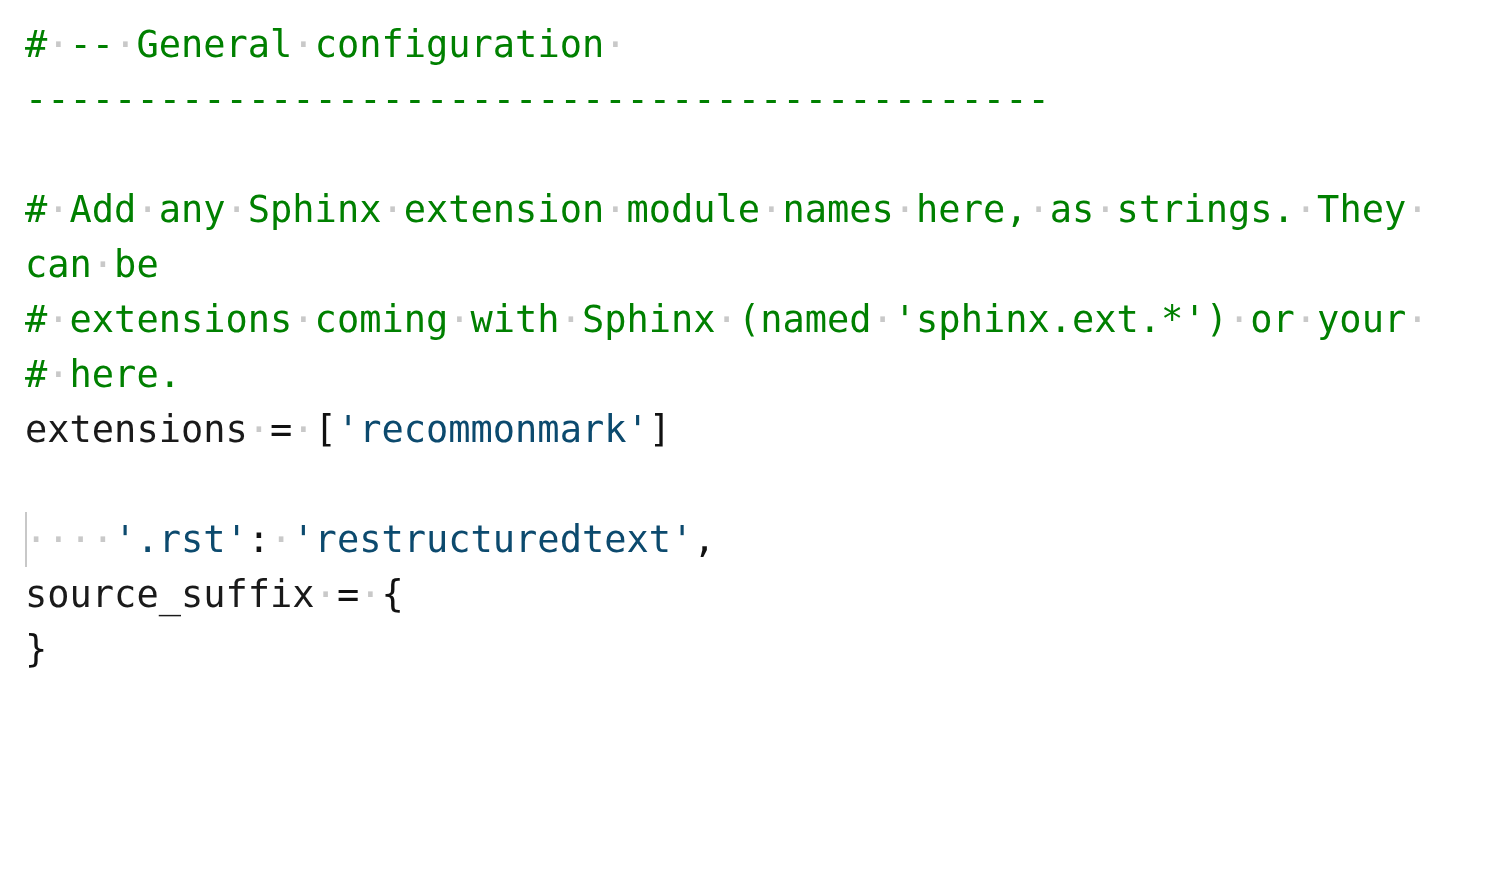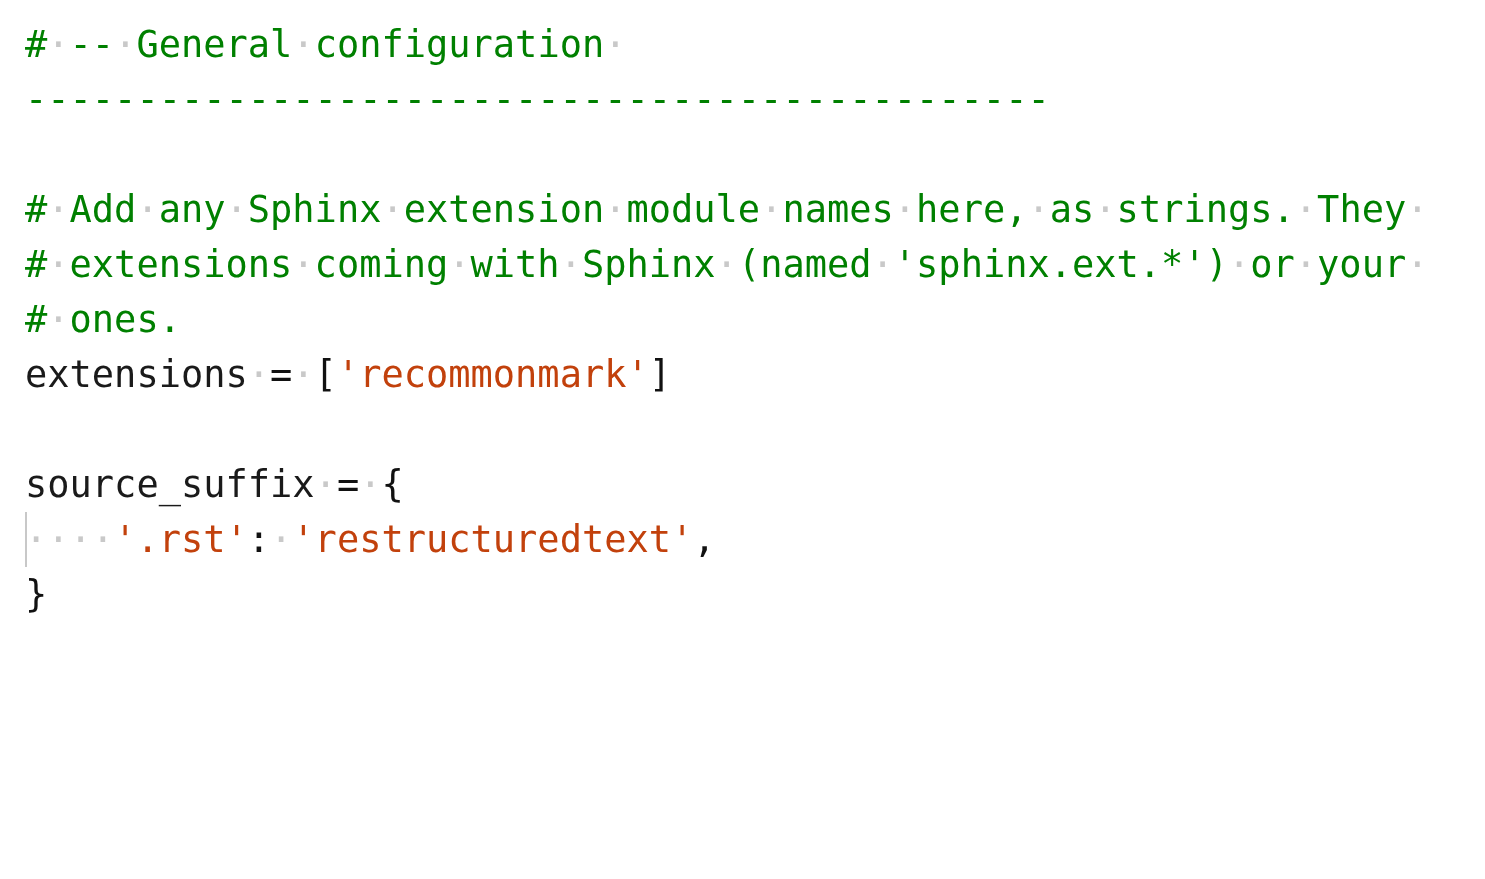--- a/index.html
+++ b/index.html
@@ -37,21 +37,21 @@
     white-space: pre;
     font-size: 37px;
     letter-spacing: 0px;
     padding-left: 25px;
     box-sizing: border-box;
     font-family: "DejaVu Sans Mono", "Liberation Mono", monospace;
   }
 
   
   .tok-comment { color: #008000; }
-  .tok-string  { color: #c2410c; }
+  .tok-string  { color: #0c4a6e; }
   .tok-plain   { color: #1a1a1a; }
   .tok-punct   { color: #111111; }
 
   
   .ws {
     color: #c9c9c9;
   }
 
   
   .indent-guide {
@@ -65,21 +65,22 @@
 </style>
 </head>
 <body>
 
 <div id="editor">
   <div class="code-area">
       <div class="line"><span class="tok-comment">#</span><span class="ws">·</span><span class="tok-comment">--</span><span class="ws">·</span><span class="tok-comment">General</span><span class="ws">·</span><span class="tok-comment">configuration</span><span class="ws">·</span></div>
       <div class="line"><span class="tok-comment">----------------------------------------------</span></div>
       <div class="line">&nbsp;</div>
       <div class="line"><span class="tok-comment">#</span><span class="ws">·</span><span class="tok-comment">Add</span><span class="ws">·</span><span class="tok-comment">any</span><span class="ws">·</span><span class="tok-comment">Sphinx</span><span class="ws">·</span><span class="tok-comment">extension</span><span class="ws">·</span><span class="tok-comment">module</span><span class="ws">·</span><span class="tok-comment">names</span><span class="ws">·</span><span class="tok-comment">here,</span><span class="ws">·</span><span class="tok-comment">as</span><span class="ws">·</span><span class="tok-comment">strings.</span><span class="ws">·</span><span class="tok-comment">They</span><span class="ws">·</span></div>
+      <div class="line"><span class="tok-comment">can</span><span class="ws">·</span><span class="tok-comment">be</span></div>
       <div class="line"><span class="tok-comment">#</span><span class="ws">·</span><span class="tok-comment">extensions</span><span class="ws">·</span><span class="tok-comment">coming</span><span class="ws">·</span><span class="tok-comment">with</span><span class="ws">·</span><span class="tok-comment">Sphinx</span><span class="ws">·</span><span class="tok-comment">(named</span><span class="ws">·</span><span class="tok-comment">'sphinx.ext.*')</span><span class="ws">·</span><span class="tok-comment">or</span><span class="ws">·</span><span class="tok-comment">your</span><span class="ws">·</span></div>
-      <div class="line"><span class="tok-comment">#</span><span class="ws">·</span><span class="tok-comment">ones.</span></div>
+      <div class="line"><span class="tok-comment">#</span><span class="ws">·</span><span class="tok-comment">here.</span></div>
       <div class="line"><span class="tok-plain">extensions</span><span class="ws">·</span><span class="tok-punct">=</span><span class="ws">·</span><span class="tok-punct">[</span><span class="tok-string">'recommonmark'</span><span class="tok-punct">]</span></div>
       <div class="line">&nbsp;</div>
+      <div class="line"><span class="indent-guide"></span><span class="ws">····</span><span class="tok-string">'.rst'</span><span class="tok-punct">:</span><span class="ws">·</span><span class="tok-string">'restructuredtext'</span><span class="tok-punct">,</span></div>
       <div class="line"><span class="tok-plain">source_suffix</span><span class="ws">·</span><span class="tok-punct">=</span><span class="ws">·</span><span class="tok-punct">{</span></div>
-      <div class="line"><span class="indent-guide"></span><span class="ws">····</span><span class="tok-string">'.rst'</span><span class="tok-punct">:</span><span class="ws">·</span><span class="tok-string">'restructuredtext'</span><span class="tok-punct">,</span></div>
       <div class="line"><span class="tok-punct">}</span></div>
     </div>
 </div>
 
 </body></html>

